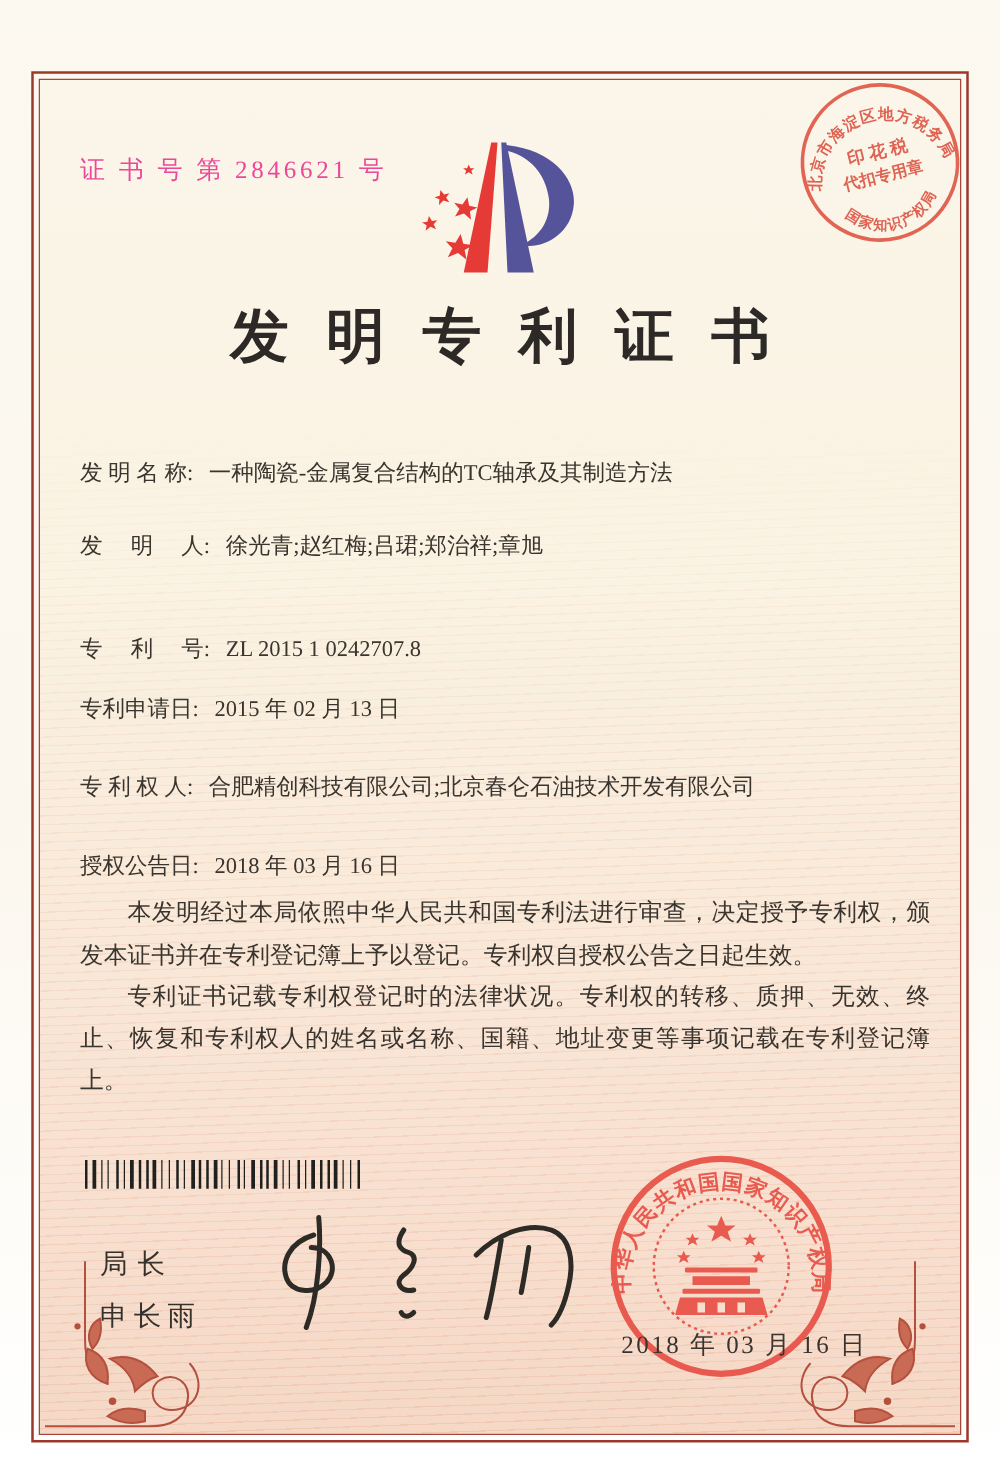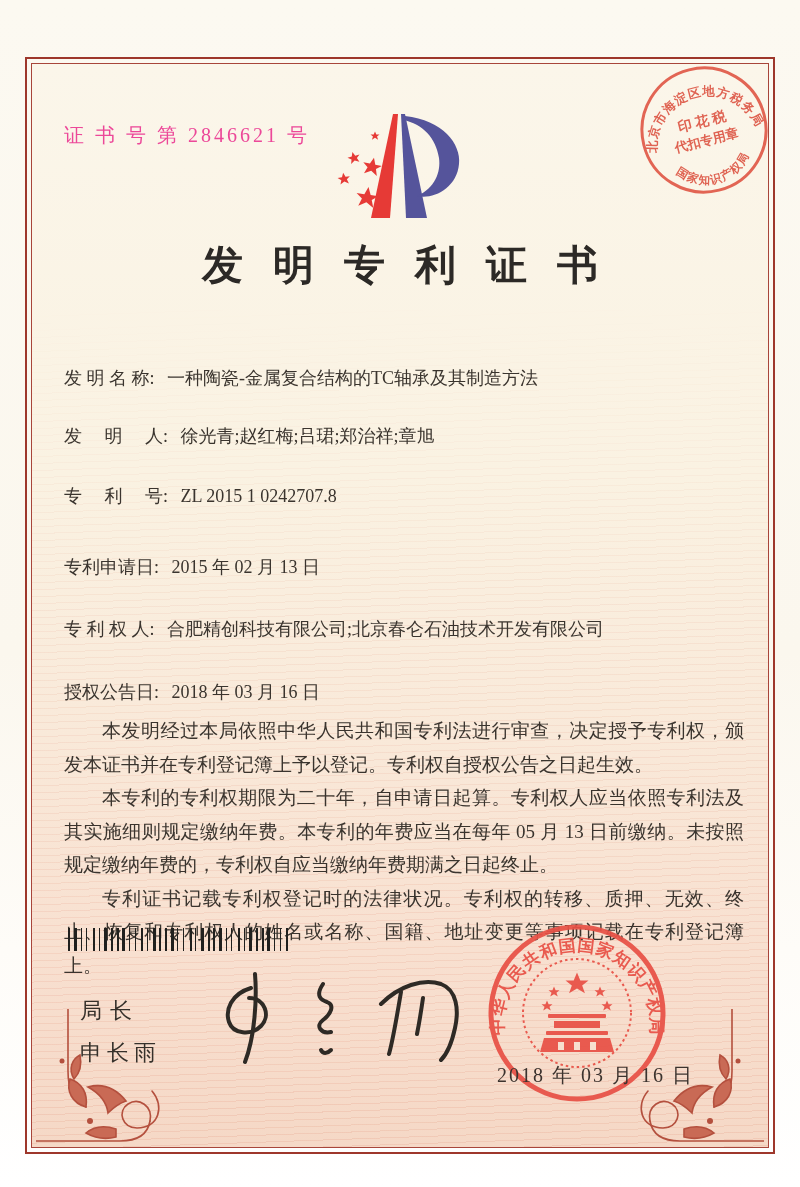--- a/index.html
+++ b/index.html
@@ -18,25 +18,25 @@
     border:1px solid #a8453a; }
   .interior { position:absolute; top:64px; left:32px; right:32px; bottom:40px;
     background:linear-gradient(180deg,#fbf6ea 0%,#faf2e2 38%,#f9e9d9 62%,#f8e0d0 82%,#f5d8c6 100%); }
   .waves { position:absolute; inset:0;
     background:repeating-linear-gradient(178deg, rgba(222,124,98,0.16) 0 1px, rgba(0,0,0,0) 1px 7px);
     -webkit-mask-image:linear-gradient(180deg, rgba(0,0,0,0) 0%, rgba(0,0,0,0) 22%, rgba(0,0,0,.55) 50%, #000 100%);
     mask-image:linear-gradient(180deg, rgba(0,0,0,0) 0%, rgba(0,0,0,0) 22%, rgba(0,0,0,.55) 50%, #000 100%); }
   
   .cert-no { position:absolute; left:64px; top:122px; font-size:20px; letter-spacing:3px; color:#ec4899; }
   .title { position:absolute; left:0; right:0; top:238px; text-align:center;
-    font-size:41px; font-weight:600; color:#2c2926; letter-spacing:30px; text-indent:30px; }
+    font-size:47px; font-weight:600; color:#2c2926; letter-spacing:30px; text-indent:30px; }
   .field { position:absolute; left:64px; right:58px; font-size:18px; color:#3a342e; white-space:nowrap; }
   .field .lbl { display:inline-block; }
   .field .val { display:inline-block; margin-left:8px; }
-  .f0{top:366px} .f1{top:424px} .f2{top:484px} .f3{top:555px} .f4{top:617px} .f5{top:680px}
+  .f0{top:366px} .f1{top:424px} .f2{top:507px} .f3{top:555px} .f4{top:617px} .f5{top:680px}
   .body-text { position:absolute; left:64px; right:56px; top:714px; font-size:19px;
     line-height:33.5px; text-align:justify; color:#3a342e; }
   .body-text p { text-indent:2em; }
   
   .barcode { position:absolute; left:68px; top:928px; width:225px; height:23px; }
   .barcode i { position:absolute; top:0; bottom:0; background:#20201e; }
   
   .sig-title { position:absolute; left:80px; top:996px; font-size:22px; letter-spacing:8px;
     font-family:"Liberation Sans","DejaVu Sans",sans-serif; color:#36312b; }
   .sig-name  { position:absolute; left:80px; top:1038px; font-size:22px; letter-spacing:5px;
@@ -141,21 +141,20 @@
   <span class="lbl">专 利 权 人:</span>
   <span class="val">合肥精创科技有限公司;北京春仑石油技术开发有限公司</span>
 </div>
 <div class="field f5">
   <span class="lbl">授权公告日:</span>
   <span class="val">2018 年 03 月 16 日</span>
 </div>
 
 <div class="body-text">
   <p>本发明经过本局依照中华人民共和国专利法进行审查，决定授予专利权，颁发本证书并在专利登记簿上予以登记。专利权自授权公告之日起生效。</p>
-  <p>本专利的专利权期限为二十年，自申请日起算。专利权人应当依照专利法及其实施细则规定缴纳年费。本专利的年费应当在每年 05 月 13 日前缴纳。未按照规定缴纳年费的，专利权自应当缴纳年费期满之日起终止。</p>
   <p>专利证书记载专利权登记时的法律状况。专利权的转移、质押、无效、终止、恢复和专利权人的姓名或名称、国籍、地址变更等事项记载在专利登记簿上。</p>
 </div>
 
 <div class="barcode">
     <i style="left:0px;width:2px"></i>
     <i style="left:6px;width:3px"></i>
     <i style="left:13px;width:1px"></i>
     <i style="left:18px;width:1px"></i>
     <i style="left:25px;width:2px"></i>
     <i style="left:31px;width:1px"></i>

